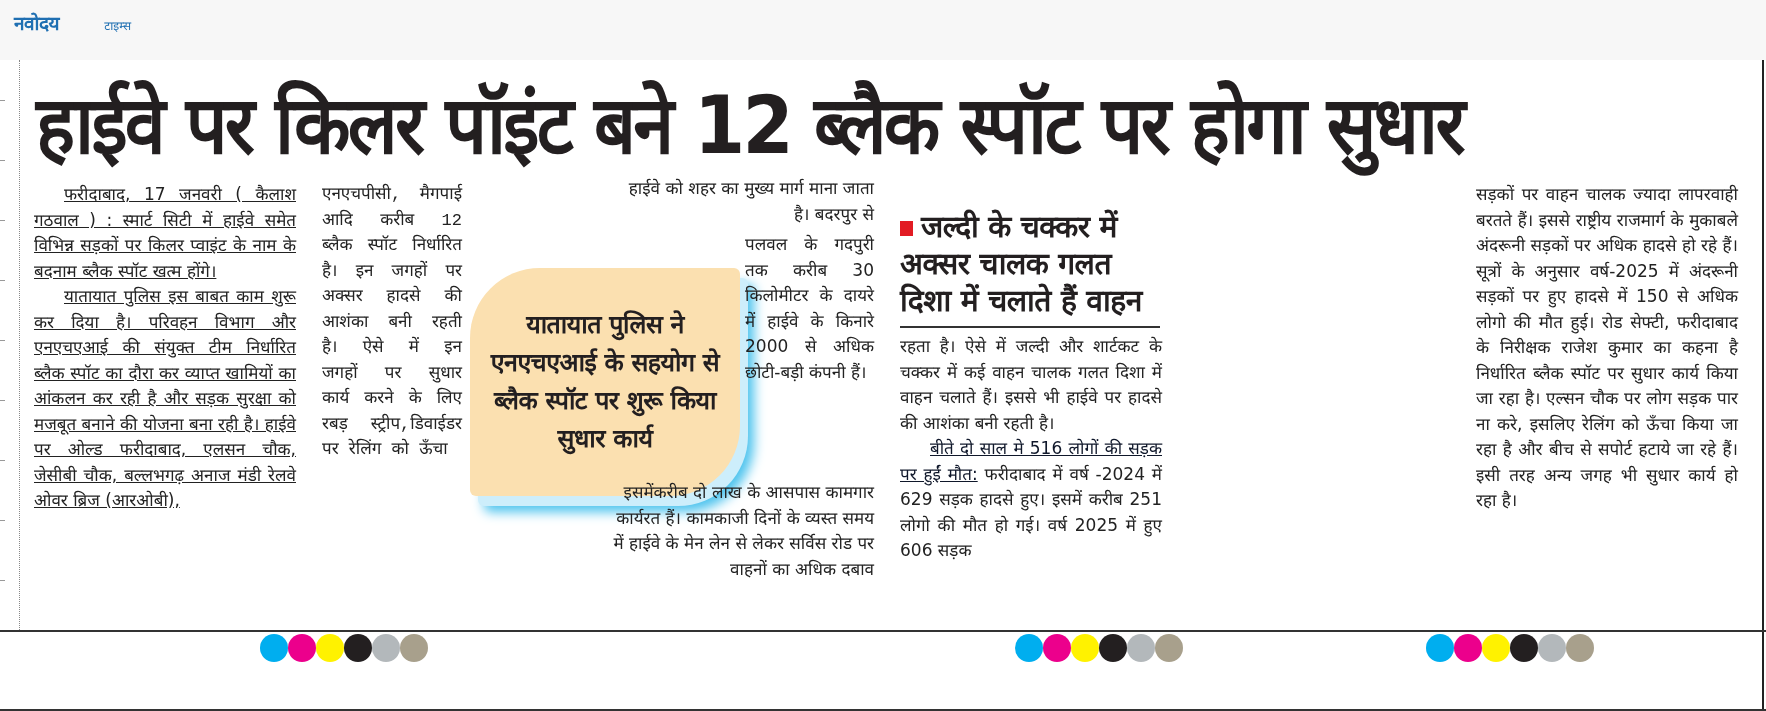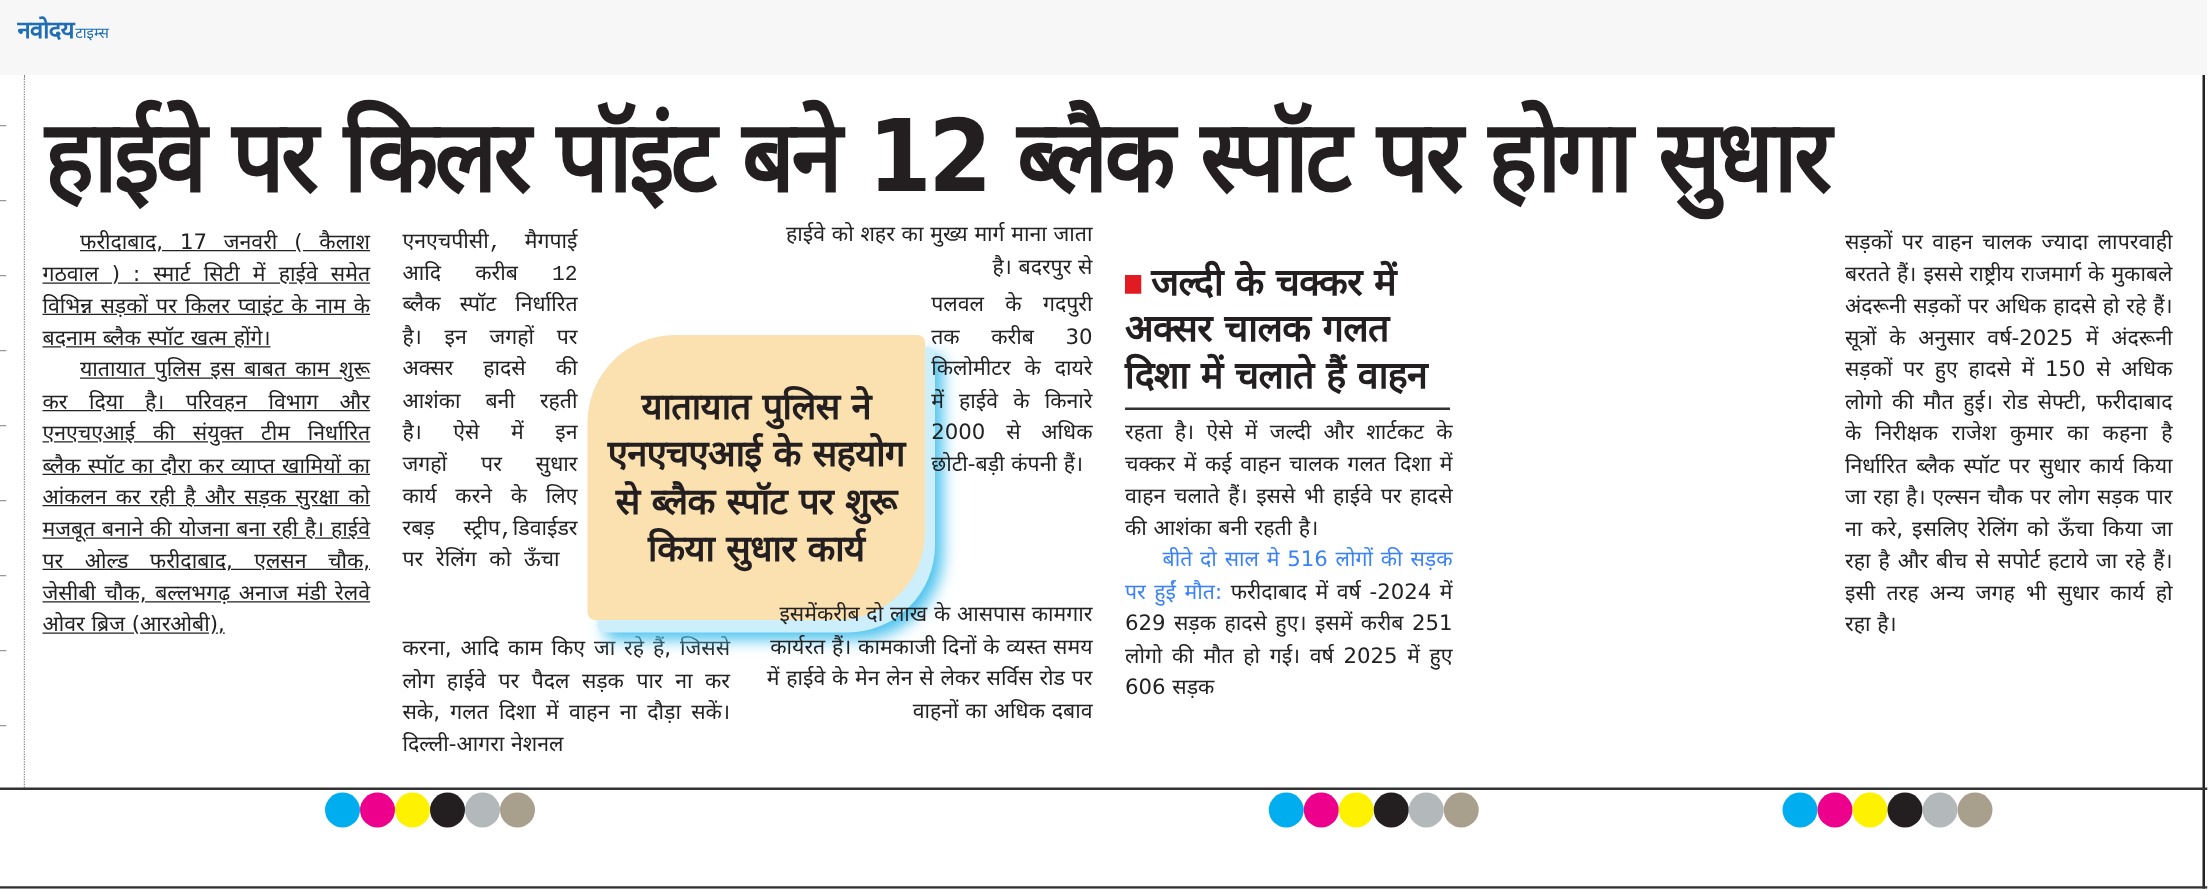--- a/index.html
+++ b/index.html
@@ -7,21 +7,21 @@
     width:1766px; height:711px; overflow:hidden; position:relative;
     background:#ffffff;
     font-family:"DejaVu Sans", sans-serif; color:#222;
   }
   .topbar {
     position:absolute; left:0; top:0; width:1766px; height:60px;
     background:#f7f7f7;
   }
   .logo {
     position:absolute; left:14px; top:10px; height:24px;
-    display:flex; align-items:baseline;
+    display:flex; align-items:baseline;gap:44px;
   }
   .logo-main { color:#1f6fb2; font-weight:bold; font-size:19px; letter-spacing:-0.5px; }
   .logo-sub { color:#1f6fb2; font-size:12px; margin-left:1px; }
   .meta {
     position:absolute; left:163px; top:8px;
     font-family:"Liberation Sans", sans-serif; font-size:15px; line-height:20px; color:#111;
   }
   .page-frame {
     position:absolute; left:0; top:60px; width:1766px; height:651px;
   }
@@ -41,32 +41,32 @@
     font-size:80px; line-height:100px; letter-spacing:-3px; color:#231f20;
     white-space:nowrap; transform:scaleX(0.92); transform-origin:left top;
   }
 
   .col {
     position:absolute; font-size:17px; line-height:25.5px; color:#222;
     text-align:justify;
   }
   .col p { margin:0; }
   .indent { text-indent:30px; }
-  .red { color:#3b82f6; }
+  .red { color:#0f172a;text-decoration:underline; }
   .bold { font-weight:normal; }
 
   .pullquote {
     position:absolute; left:470px; top:208px; width:270px; height:228px;
     background:#fbe0b0;
     box-shadow: 8px 10px 0 0 #cdeefb, 14px 16px 12px 0 #4cc3ee;
     border-radius: 70px 6px 70px 6px;
     display:flex; align-items:center; justify-content:center; text-align:center;
   }
   .pullquote-text {
-    font-weight:bold; font-size:29px; line-height:38px; color:#231f20; letter-spacing:-0.5px;
+    font-weight:bold; font-size:25px; line-height:38px; color:#231f20; letter-spacing:-0.5px;
     padding:0 10px;
   }
 
   .subhead {
     position:absolute; left:900px; top:148px; width:260px;
     font-weight:bold; font-size:30px; line-height:37px; color:#231f20; letter-spacing:-0.5px;
   }
   .subhead .marker {
     display:inline-block; width:13px; height:15px; background:#e21b23; margin-right:8px; vertical-align:1px;
   }
@@ -104,23 +104,20 @@
 
   <div class="col" style="left:34px; top:122px; width:262px;text-decoration:underline;">
     <p class="indent">फरीदाबाद, 17 जनवरी ( कैलाश गठवाल ) : स्मार्ट सिटी में हाईवे समेत विभिन्न सड़कों पर किलर प्वाइंट के नाम के बदनाम ब्लैक स्पॉट खत्म होंगे।</p>
     <p class="indent">यातायात पुलिस इस बाबत काम शुरू कर दिया है। परिवहन विभाग और एनएचएआई की संयुक्त टीम निर्धारित ब्लैक स्पॉट का दौरा कर व्याप्त खामियों का आंकलन कर रही है और सड़क सुरक्षा को मजबूत बनाने की योजना बना रही है। हाईवे पर ओल्ड फरीदाबाद, एलसन चौक, जेसीबी चौक, बल्लभगढ़ अनाज मंडी रेलवे ओवर ब्रिज (आरओबी),</p>
   </div>
 
   <div class="col" style="left:322px; top:122px; width:262px;">
     <p style="width:262px">
       <span style="display:block; width:140px; margin-top:0;font-family:Liberation Mono, monospace;">एनएचपीसी, मैगपाई आदि करीब 12 ब्लैक स्पॉट निर्धारित है। इन जगहों पर अक्सर हादसे की आशंका बनी रहती है। ऐसे में इन जगहों पर सुधार कार्य करने के लिए रबड़ स्ट्रीप,डिवाईडर पर रेलिंग को ऊँचा</span>
     </p>
-  </div>
-  <div class="col" style="left:322px; top:447px; width:262px;">
-    <p>करना, आदि काम किए जा रहे हैं, जिससे लोग हाईवे पर पैदल सड़क पार ना कर सके, गलत दिशा में वाहन ना दौड़ा सकें। दिल्ली-आगरा नेशनल</p>
   </div>
 
   <div class="pullquote">
     <div class="pullquote-text">यातायात पुलिस ने एनएचएआई के सहयोग से ब्लैक स्पॉट पर शुरू किया सुधार कार्य</div>
   </div>
 
   <div class="col" style="left:612px; top:116px; width:262px;">
     <p style="text-align:right;">हाईवे को शहर का मुख्य मार्ग माना जाता है। बदरपुर से</p>
   </div>
   <div class="col" style="left:745px; top:172px; width:129px;">

